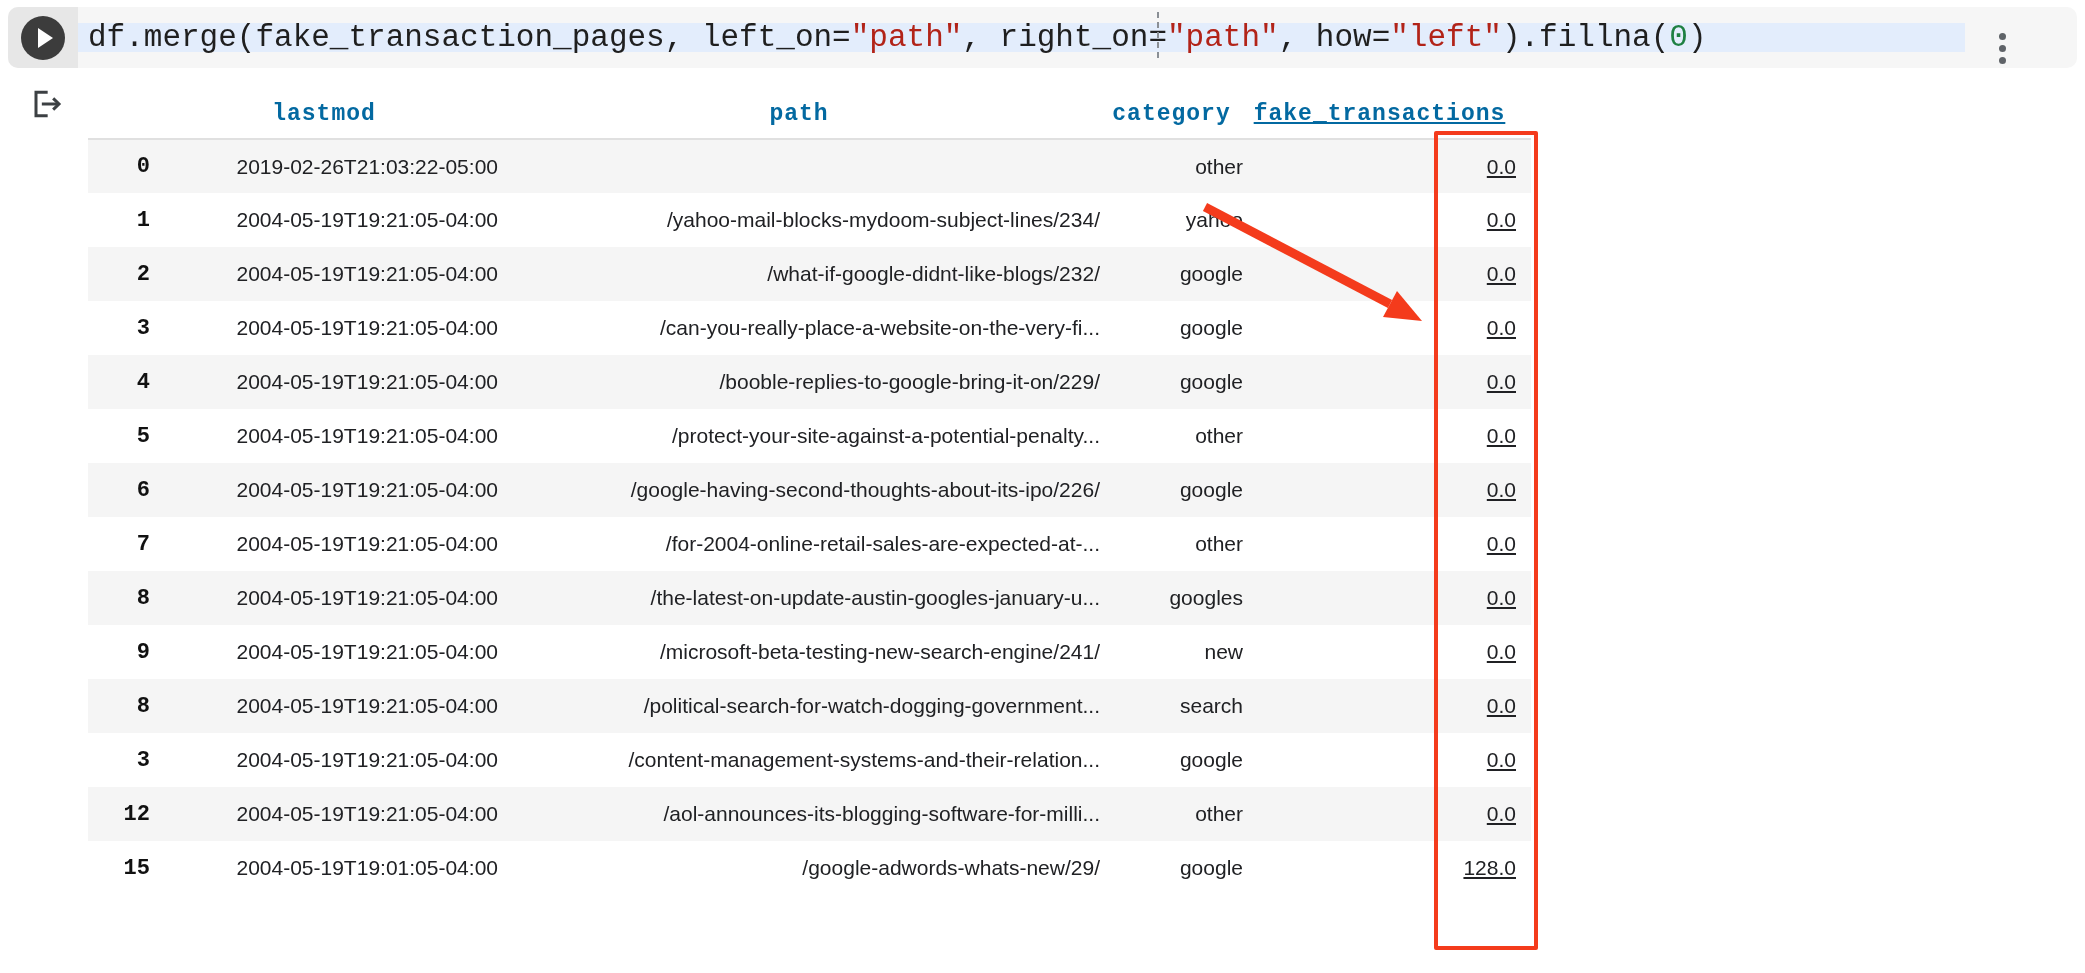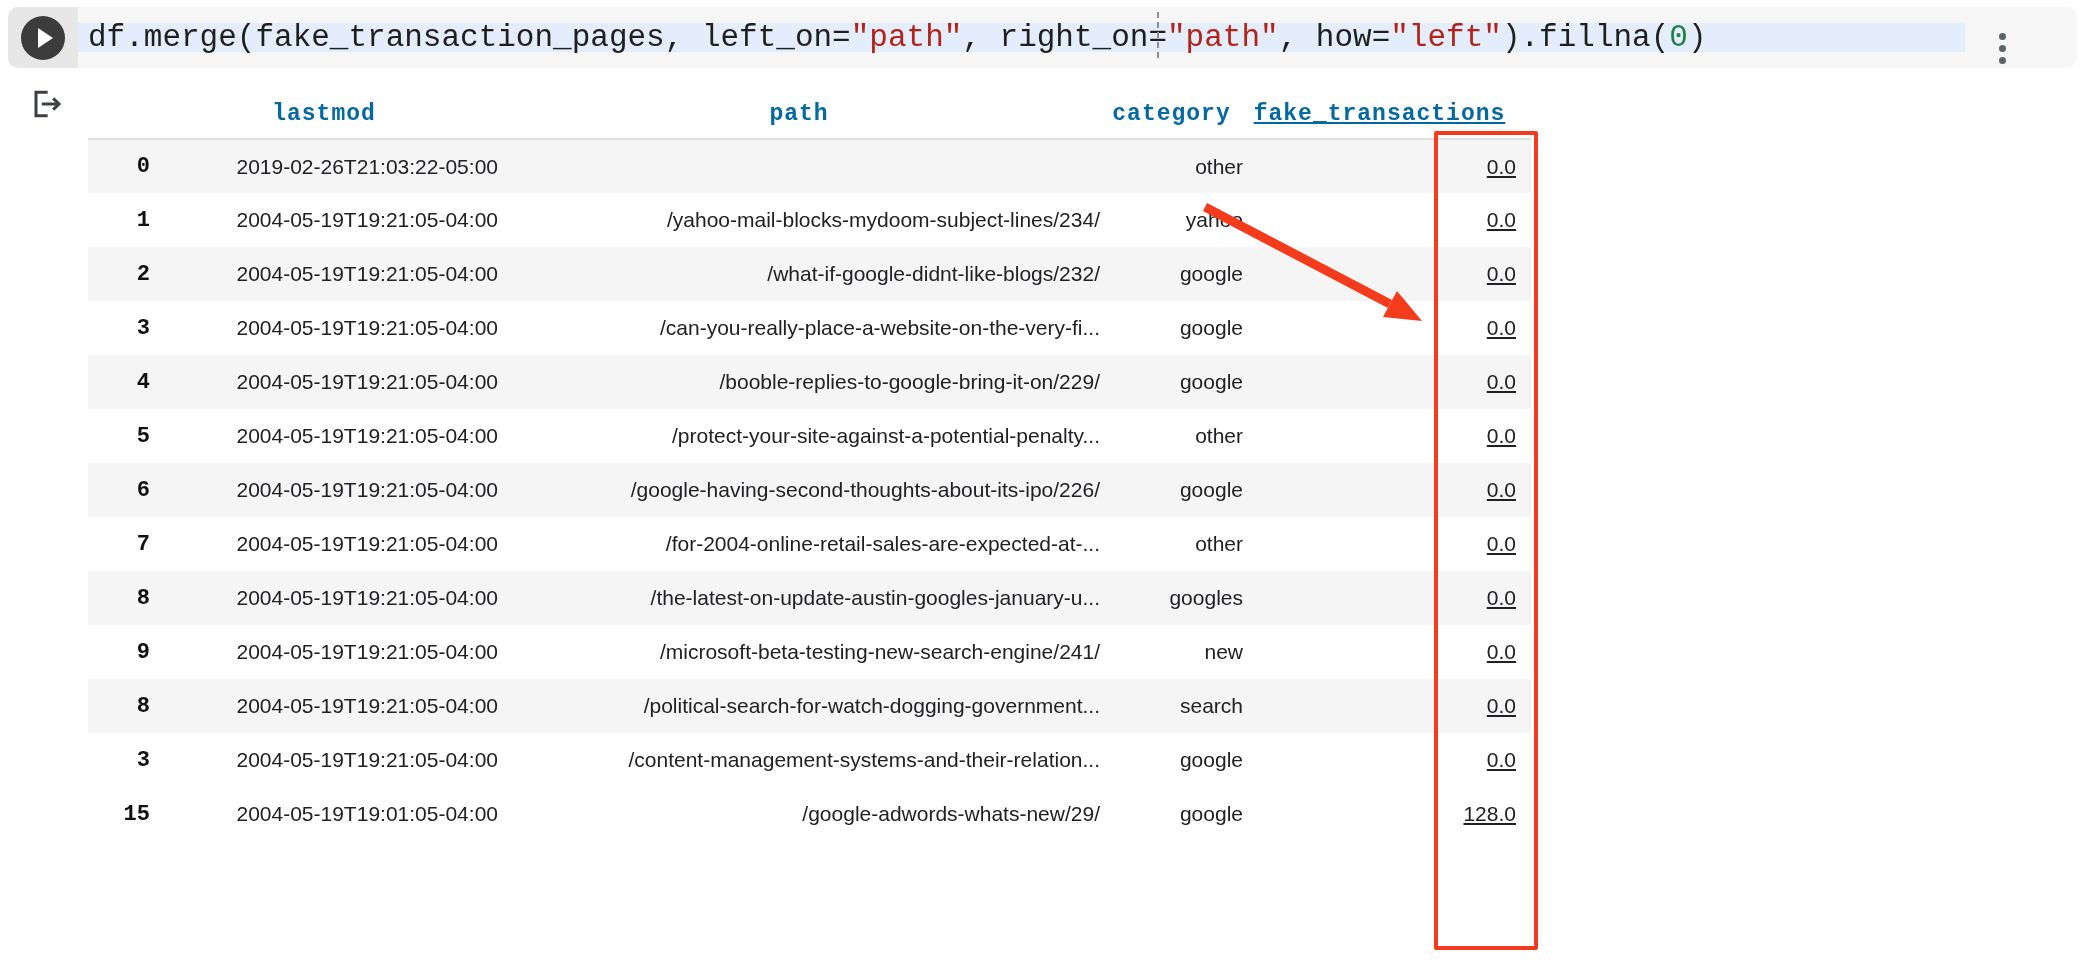--- a/index.html
+++ b/index.html
@@ -177,20 +177,27 @@
           <td>search</td>
           <td>0.0</td>
         </tr>
         <tr>
           <th>3</th>
           <td>2004-05-19T19:21:05-04:00</td>
           <td>/content-management-systems-and-their-relation...</td>
           <td>google</td>
           <td>0.0</td>
         </tr>
+        <tr class="stripe">
+          <th>12</th>
+          <td>2004-05-19T19:21:05-04:00</td>
+          <td>/aol-announces-its-blogging-software-for-milli...</td>
+          <td>other</td>
+          <td>0.0</td>
+        </tr>
         <tr>
           <th>15</th>
           <td>2004-05-19T19:01:05-04:00</td>
           <td>/google-adwords-whats-new/29/</td>
           <td>google</td>
           <td>128.0</td>
         </tr>
       </tbody>
   </table>
 </div>

